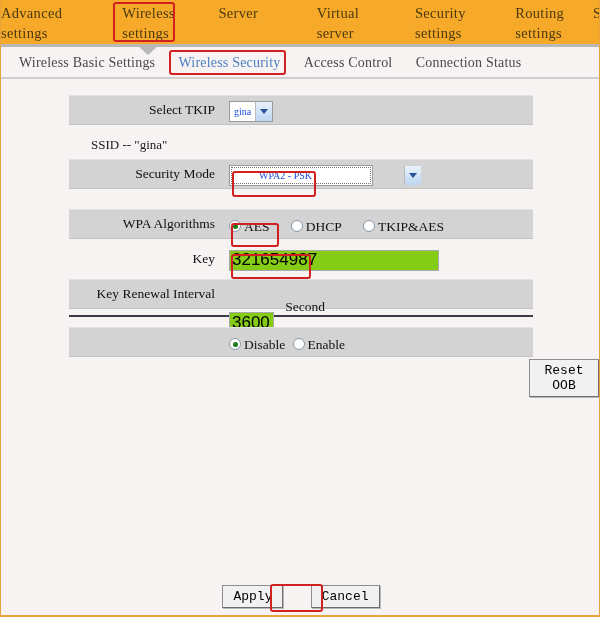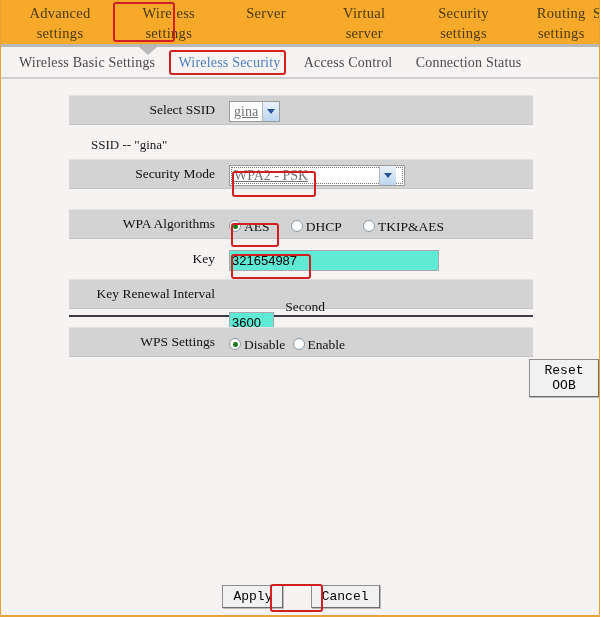--- a/index.html
+++ b/index.html
@@ -37,21 +37,21 @@
     left: 0; top: 0;
     width: 600px;
     height: 44px;
     background: #f7a929;
     overflow: hidden;
     white-space: nowrap;
   }
   .topnav-item {
     display: inline-block;
     vertical-align: top;
-    text-align: center;
+    text-align: left;
     color: #4a3a10;
     font-family: "Liberation Serif", serif;
     font-size: 14.5px;
     line-height: 20px;
     padding: 3px 0 0 0;
     letter-spacing: 0.3px;
     position: relative;
   }
   .topnav-item .l1, .topnav-item .l2 { display: block; }
 
@@ -163,27 +163,26 @@
     height: 21px;
     box-sizing: border-box;
   }
   .selwrap.dotted { outline: 1px dotted #777; outline-offset: -3px; }
   .selwrap .seltext {
     display: inline-block;
     height: 19px;
     line-height: 19px;
     padding: 0 4px 0 4px;
     font-family: "Liberation Serif", serif;
-    font-size: 14px;
-    color: #737373;
+    font-size: 10px;
+    color: #1d4ed8;
     vertical-align: top;
     box-sizing: border-box;
     overflow: hidden;
     white-space: nowrap;
-    text-decoration: underline;
   }
   .selwrap .arrowbtn {
     display: inline-block;
     width: 17px;
     height: 19px;
     vertical-align: top;
     background: linear-gradient(#eaf2fb, #bcd6f0);
     border-left: 1px solid #b9b9b9;
     position: relative;
     box-sizing: border-box;
@@ -193,26 +192,26 @@
     position: absolute;
     left: 4px; top: 7px;
     width: 0; height: 0;
     border-left: 4px solid transparent;
     border-right: 4px solid transparent;
     border-top: 5px solid #27529a;
   }
 
   input.txt {
     font-family: "Liberation Sans", sans-serif;
-    font-size: 13px;
+    font-size: 17px;
     height: 21px;
     line-height: 19px;
     padding: 0 2px;
     border: 1px solid #a9a9a9;
-    background: #5eead4;
+    background: #84cc16;
     color: #000;
     vertical-align: middle;
     box-sizing: border-box;
   }
 
   .radio-group { display: inline-block; vertical-align: middle; }
   .radio-item {
     display: inline-block;
     vertical-align: middle;
     margin-right: 14px;
@@ -347,38 +346,38 @@
 
   <div class="redbox" style="left:168px; top:50px; width:117px; height:25px;"></div>
 
   <div id="subtabs-rule"></div>
 
   <div id="form">
 
     <div class="gap"></div>
 
     <div class="row band">
-      <div class="fieldlabel">Select SSID</div>
+      <div class="fieldlabel">Select TKIP</div>
       <div class="fieldctl">
         <span class="selwrap">
           <span class="seltext">gina</span><span class="arrowbtn"></span>
         </span>
       </div>
     </div>
 
     <div class="gap-sm"></div>
 
     <div class="row plain">
       <div style="position:absolute;left:22px;top:0;line-height:28px;font-size:13px;">SSID -- "gina"</div>
     </div>
 
     <div class="row band">
       <div class="fieldlabel">Security Mode</div>
       <div class="fieldctl">
-        <span class="selwrap dotted" style="width:176px;">
+        <span class="selwrap dotted" style="width:144px;padding-left:25px;">
           <span class="seltext" style="width:149px;">WPA2 - PSK</span><span class="arrowbtn"></span>
         </span>
       </div>
     </div>
 
     <div class="gap"></div>
     <div class="gap"></div>
 
     <div class="row band">
       <div class="fieldlabel">WPA Algorithms</div>
@@ -416,21 +415,20 @@
       </div>
     </div>
 
     <div class="gap-sm"></div>
 
     <div id="wps-divider"></div>
 
     <div class="gap"></div>
 
     <div class="row band">
-      <div class="fieldlabel">WPS Settings</div>
       <div class="fieldctl">
         <span class="radio-group">
           <span class="radio-item" style="margin-right:4px;">
             <span class="rdo on"></span><span class="rlabel">Disable</span>
           </span>
           <span class="radio-item">
             <span class="rdo"></span><span class="rlabel">Enable</span>
           </span>
         </span>
       </div>

